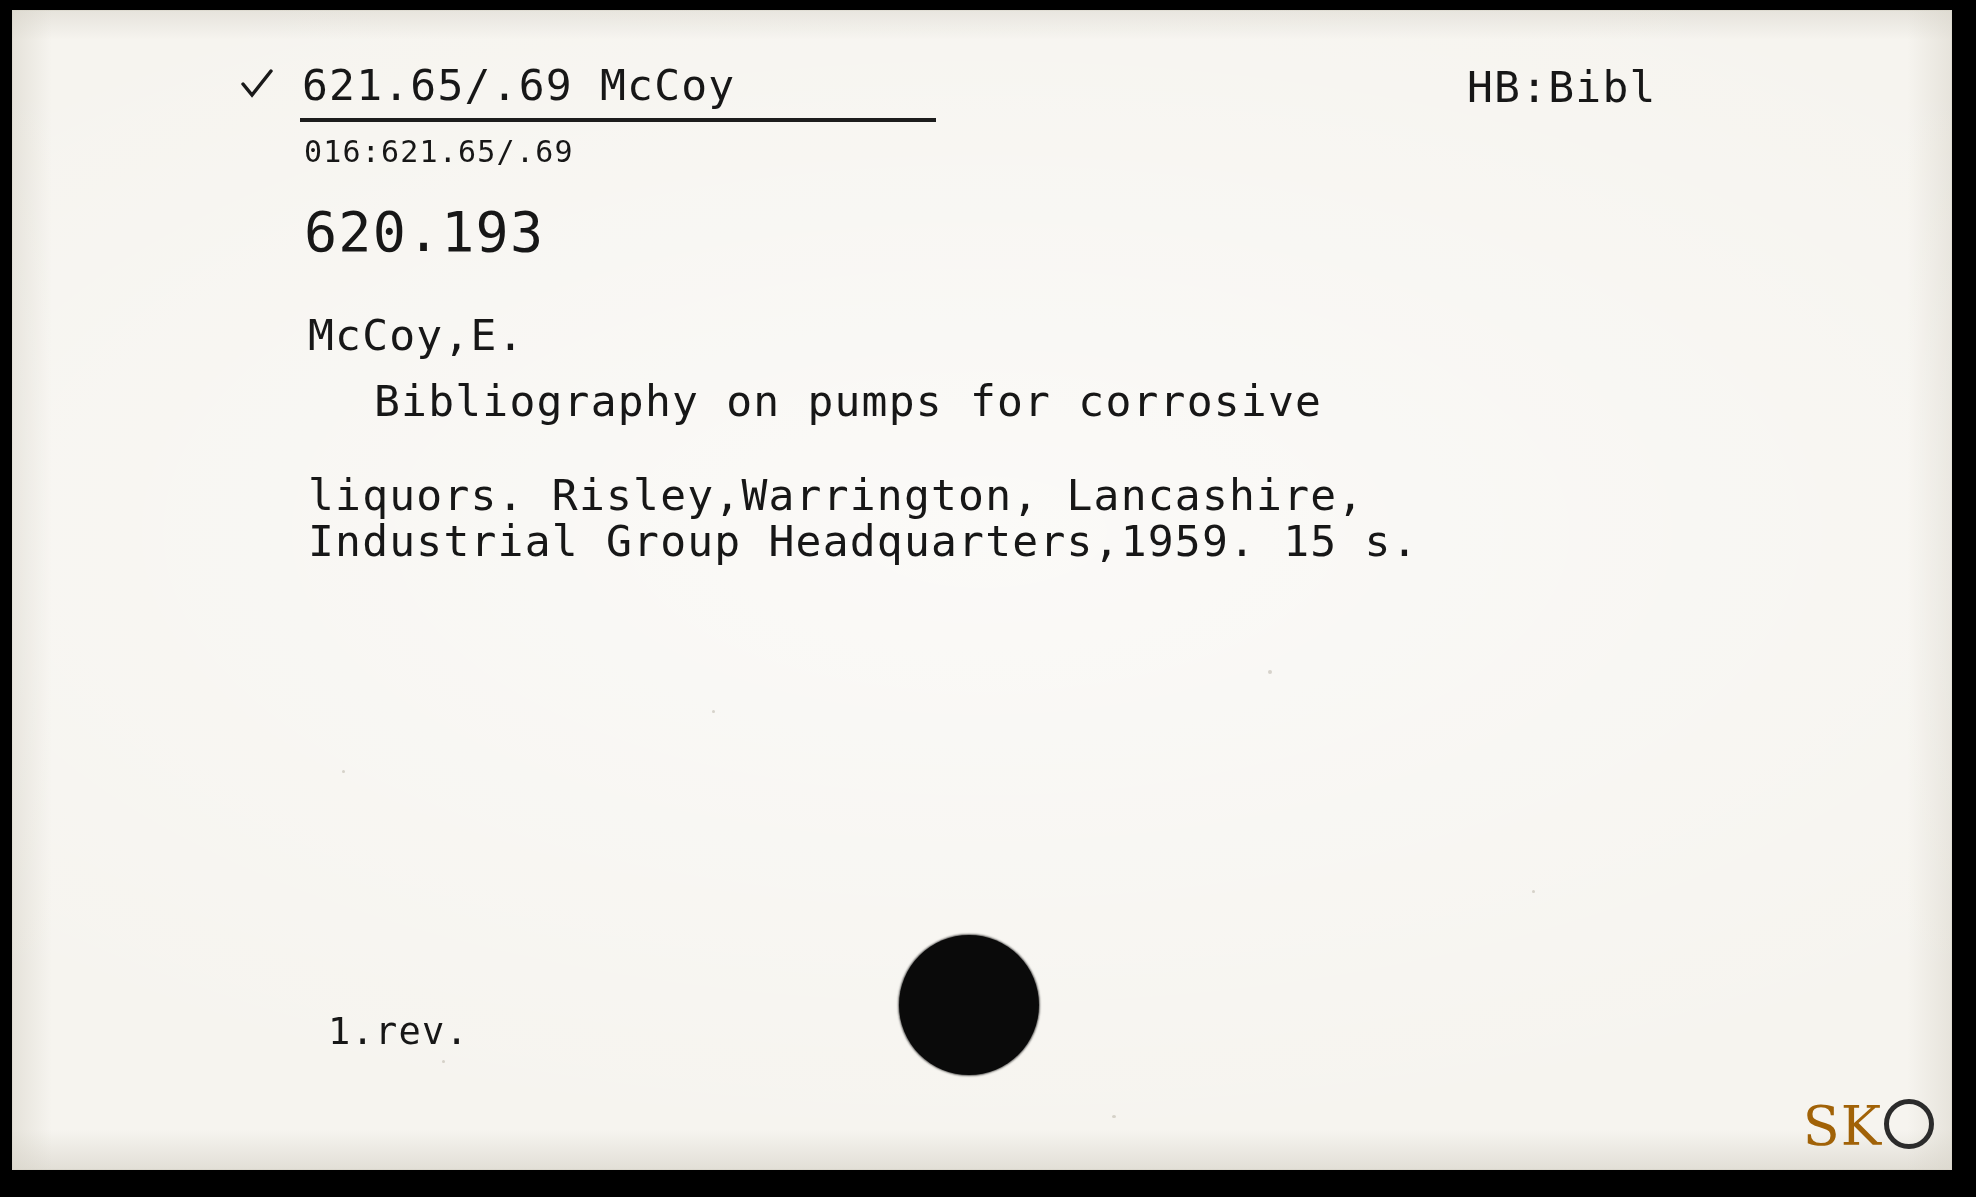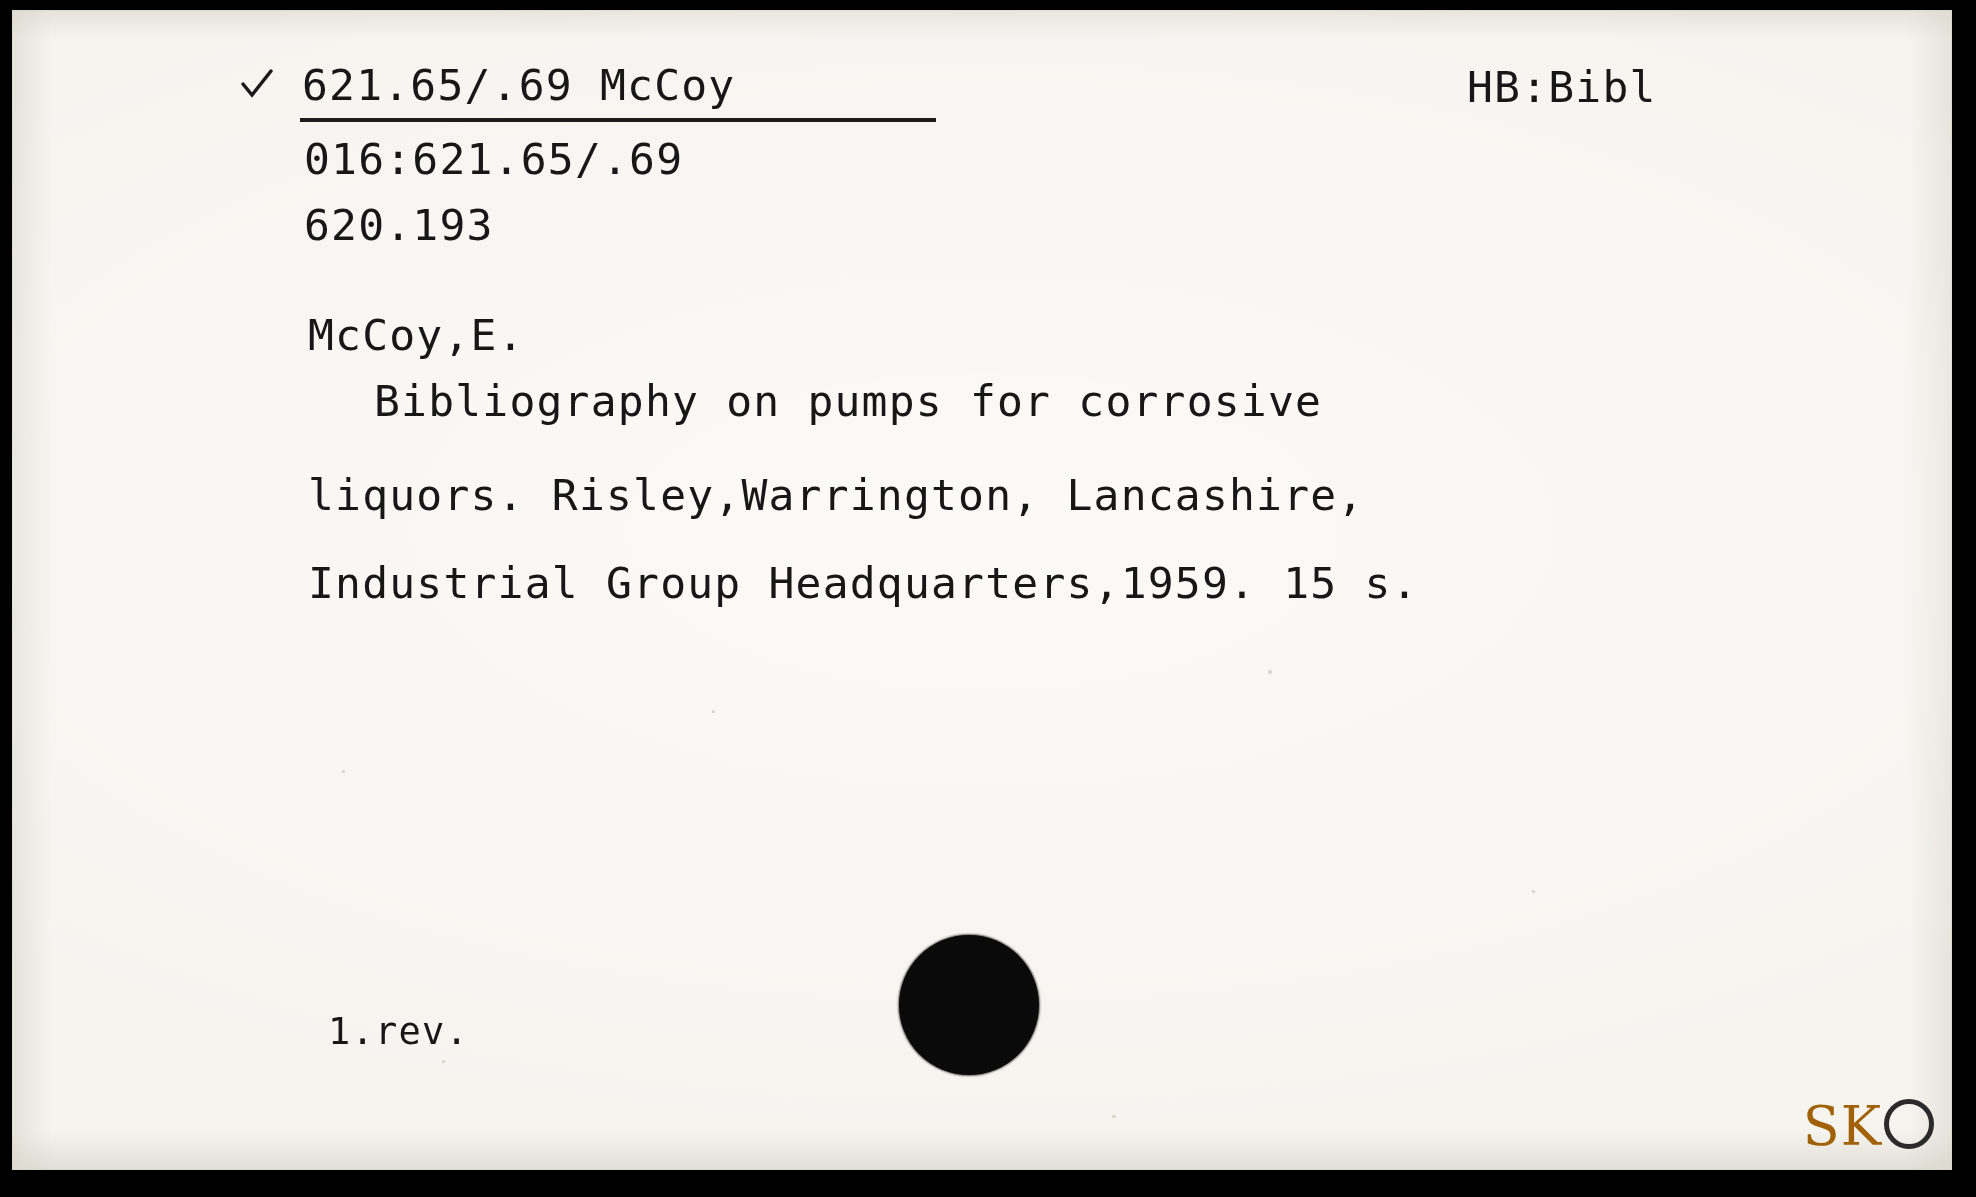--- a/index.html
+++ b/index.html
@@ -81,26 +81,26 @@
     position: absolute;
     left: 288px;
     top: 108px;
     width: 636px;
     height: 4px;
     background: #1d1d1d;
   }
   #call-number-second {
     left: 292px;
     top: 124px;
-    font-size: 43px;
+    font-size: 30px;
   }
   #call-number-third {
     left: 292px;
     top: 190px;
-    font-size: 43px;
+    font-size: 55px;
   }
 
   #location-code {
     left: 1455px;
     top: 52px;
     font-size: 43px;
   }
 
   
   #author-line {
@@ -115,21 +115,20 @@
   }
   #title-line-2 {
     left: 296px;
     top: 460px;
     font-size: 43px;
   }
   #title-line-3 {
     left: 296px;
     top: 506px;
     font-size: 43px;
-    margin-top: 42px;
   }
 
   
   #tracing-note {
     left: 316px;
     top: 1000px;
     font-size: 37px;
   }
 
   

